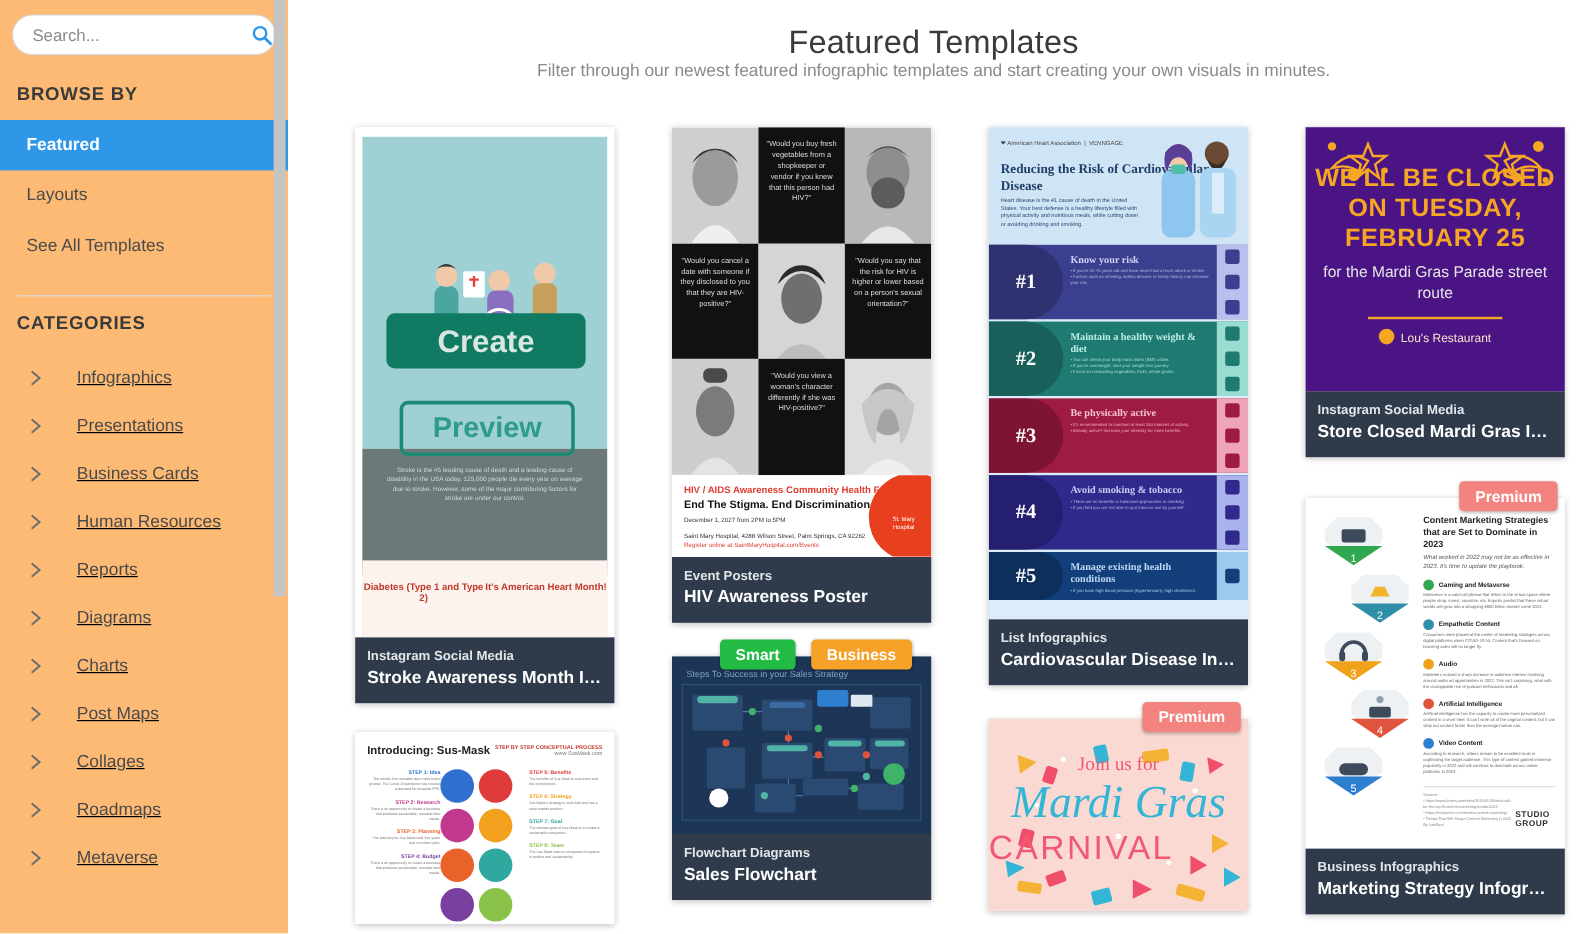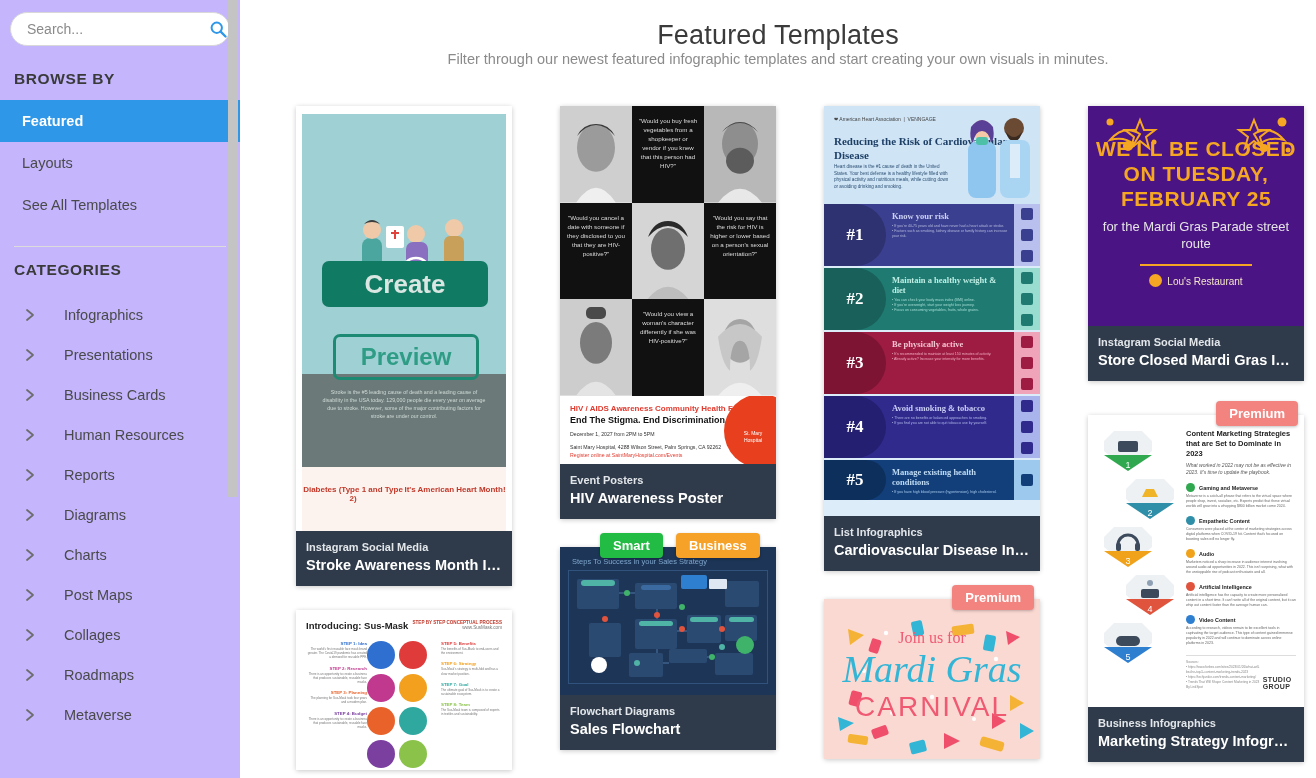--- a/index.html
+++ b/index.html
@@ -7,21 +7,21 @@
     width: 1316px; height: 778px;
     overflow: hidden;
     font-family: "Liberation Sans", sans-serif;
     background: #ffffff;
   }
   #app { display: flex; width: 1316px; height: 778px; position: relative; }
 
   
   .sidebar {
     width: 240px; height: 778px;
-    background: #c4b5fd;
+    background: #fdba74;
     position: relative;
     flex: 0 0 240px;
     overflow: hidden;
   }
   .search-wrap { padding: 12px 10px 10px 10px; }
   .search-box {
     display: flex; align-items: center;
     background: #ffffff;
     border: 1px solid #d8d8d8;
     border-radius: 22px;
@@ -45,21 +45,21 @@
   .browse-list { list-style: none; }
   .browse-item {
     padding: 10px 0 10px 22px;
     font-size: 14.5px; color: #4a4a4a;
     cursor: pointer; line-height: 22px;
   }
   .browse-item.active { background: #2f97e8; color: #ffffff; font-weight: bold; }
 
   .divider { height: 1px; background: #dcdcdc; margin: 20px 14px 0 14px; }
 
-  .cat-list { list-style: none; margin-top: 4px; }
+  .cat-list { list-style: none; margin-top: 4px; text-decoration: underline; }
   .cat-item {
     display: flex; align-items: center;
     padding: 10px 0 10px 22px;
     font-size: 14.5px; color: #4a4a4a;
     cursor: pointer;
   }
   .chev {
     flex: 0 0 16px; width: 16px; height: 16px;
     margin-right: 26px; display: block;
   }
@@ -213,21 +213,21 @@
   .sus-cols { display:flex; margin-top:10px; }
   .sus-side { flex:1; }
   .sus-mid { width:74px; display:flex; }
   .sus-circ { width:28px; height:28px; border-radius:50%; margin:0 4px 5px 0; }
   .sus-step { font-size:4.4px; font-weight:bold; margin-bottom:1px; }
   .sus-txt { font-size:3px; line-height:4.2px; color:#777; margin-bottom:6px; }
 
   .t-carn { height:160px; background:#fbd9d3; position:relative; overflow:hidden; }
   .t-carn .c1 { text-align:center; padding-top:30px; color:#ef5a72; font-size:16px; font-family:"Liberation Serif",serif;}
   .t-carn .c2 { text-align:center; color:#33b5d6; font-size:38px; font-family:"Liberation Serif",serif; font-style:italic; line-height:44px;}
-  .t-carn .c3 { text-align:center; color:#ef5a72; font-size:28px; letter-spacing:2px; }
+  .t-carn .c3 { color:#ef5a72; font-size:28px; letter-spacing:2px; }
 
   .t-flow { height:148px; background:#1d3557; position:relative; overflow:hidden; padding:8px; }
   .t-flow .ft { color:#7fa6cc; font-size:7.5px; padding:2px 0 4px 4px; }
   .t-flow .fbox { border:1px solid #31527c; height:114px; position:relative; }
 </style>
 </head>
 <body>
 
 <div id="app">
 

